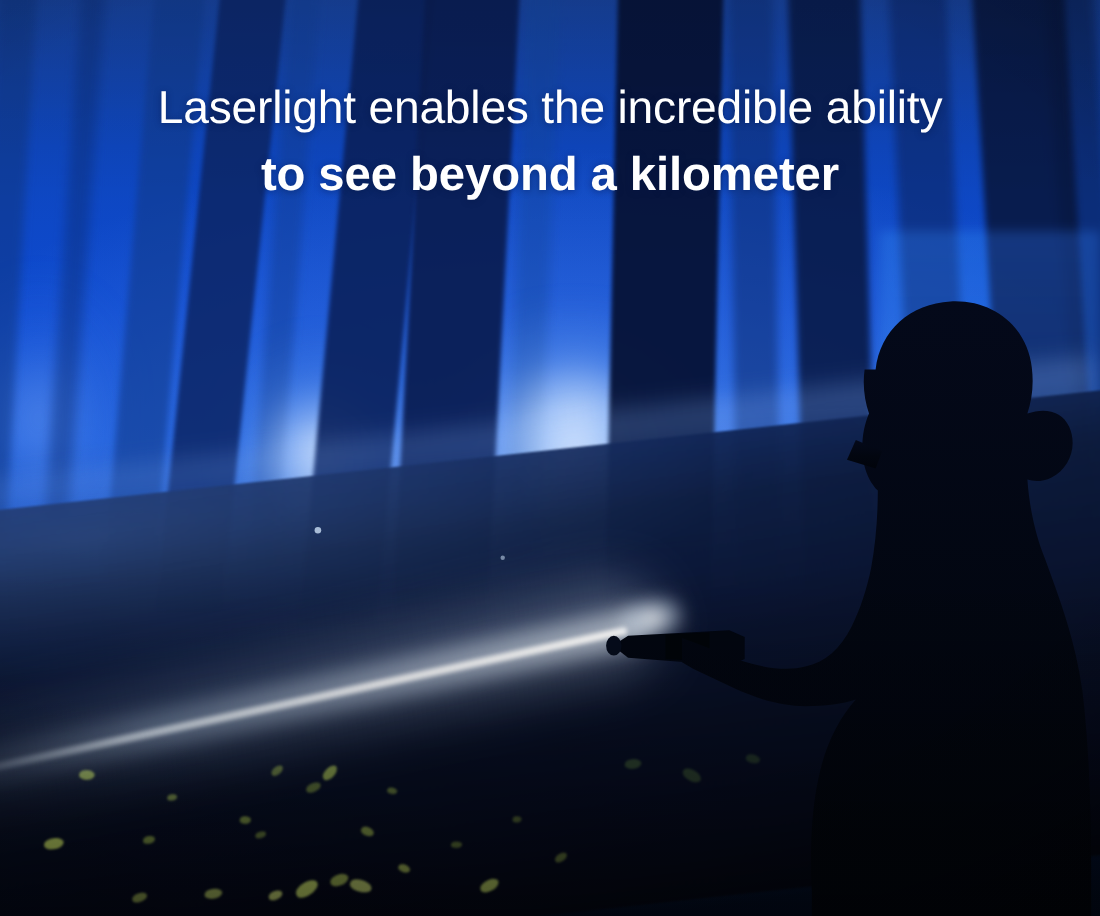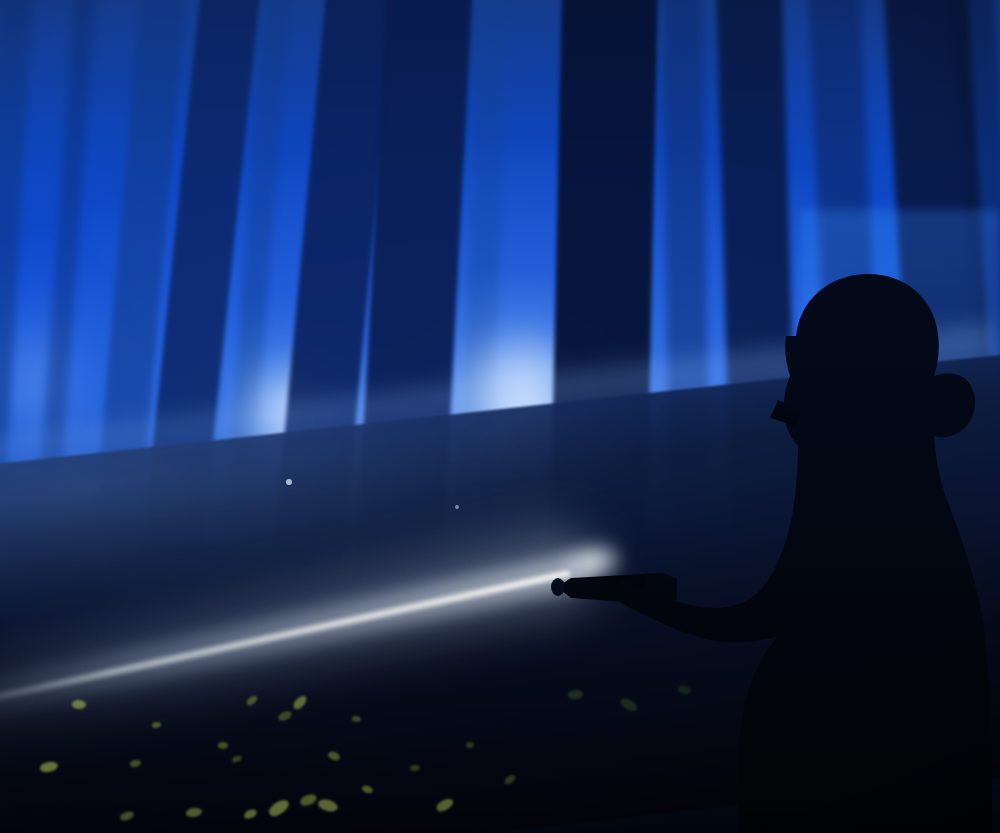--- a/index.html
+++ b/index.html
@@ -282,14 +282,18 @@
         C162 158 164 140 170 126
         C166 114 164 100 166 86
         Z"></path>
 
       <path fill="url(#sil)" d="M158 150 L182 160 L176 176 L150 168 Z"></path>
     </svg>
   </div>
 
   <div id="vignette"></div>
 
+  <div id="headline" style="color: rgb(255, 255, 255);">
+    <span id="headline-line1">Laserlight enables the incredible ability</span>
+    <span id="headline-line2">to see beyond a kilometer</span>
+  </div>
 
 </div>
 
 </body></html>

